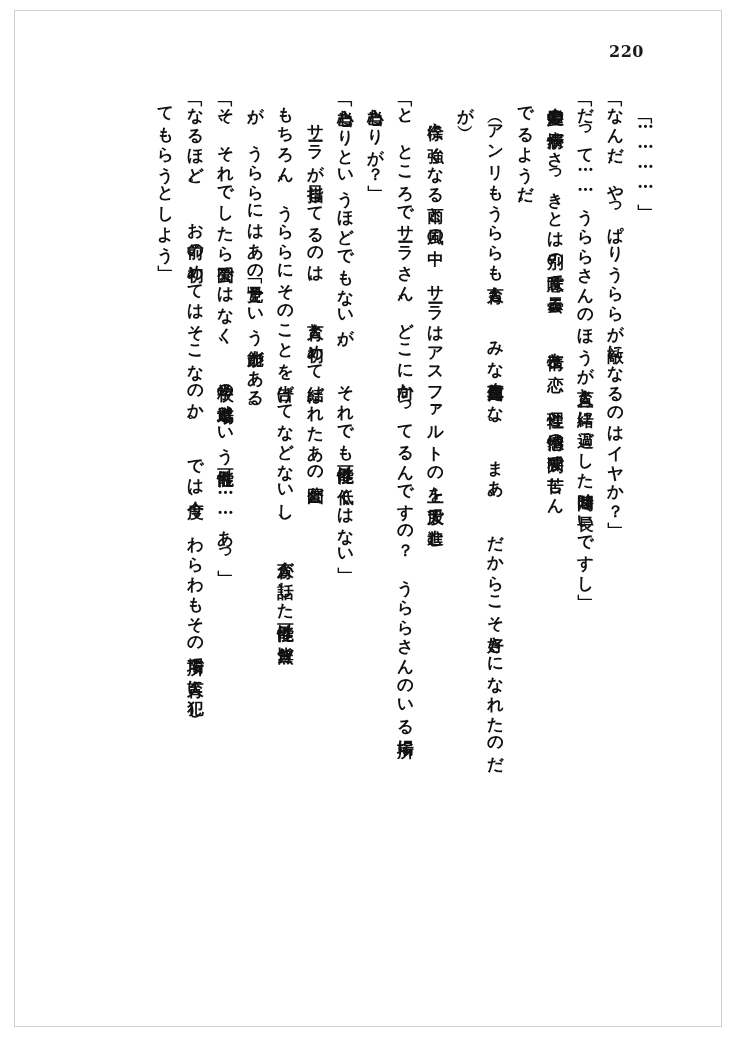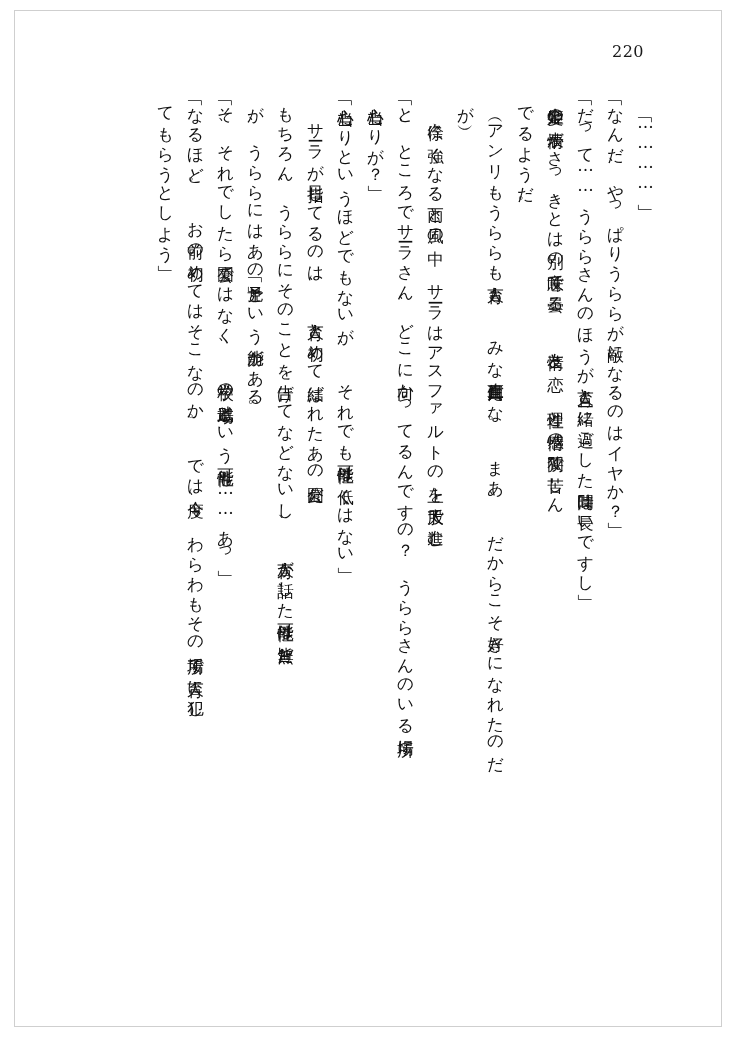--- a/index.html
+++ b/index.html
@@ -10,20 +10,21 @@
   body {
     font-family: "DejaVu Serif", "Liberation Serif", serif;
   }
   .page {
     position: relative;
     width: 736px;
     height: 1037px;
     background: #ffffff;
     overflow: hidden;
     box-sizing: border-box;
+    font-weight: bold;
   }
   .page-frame {
     position: absolute;
     left: 14px;
     top: 10px;
     width: 708px;
     height: 1017px;
     border: 1px solid #cfcfcf;
     box-sizing: border-box;
   }

